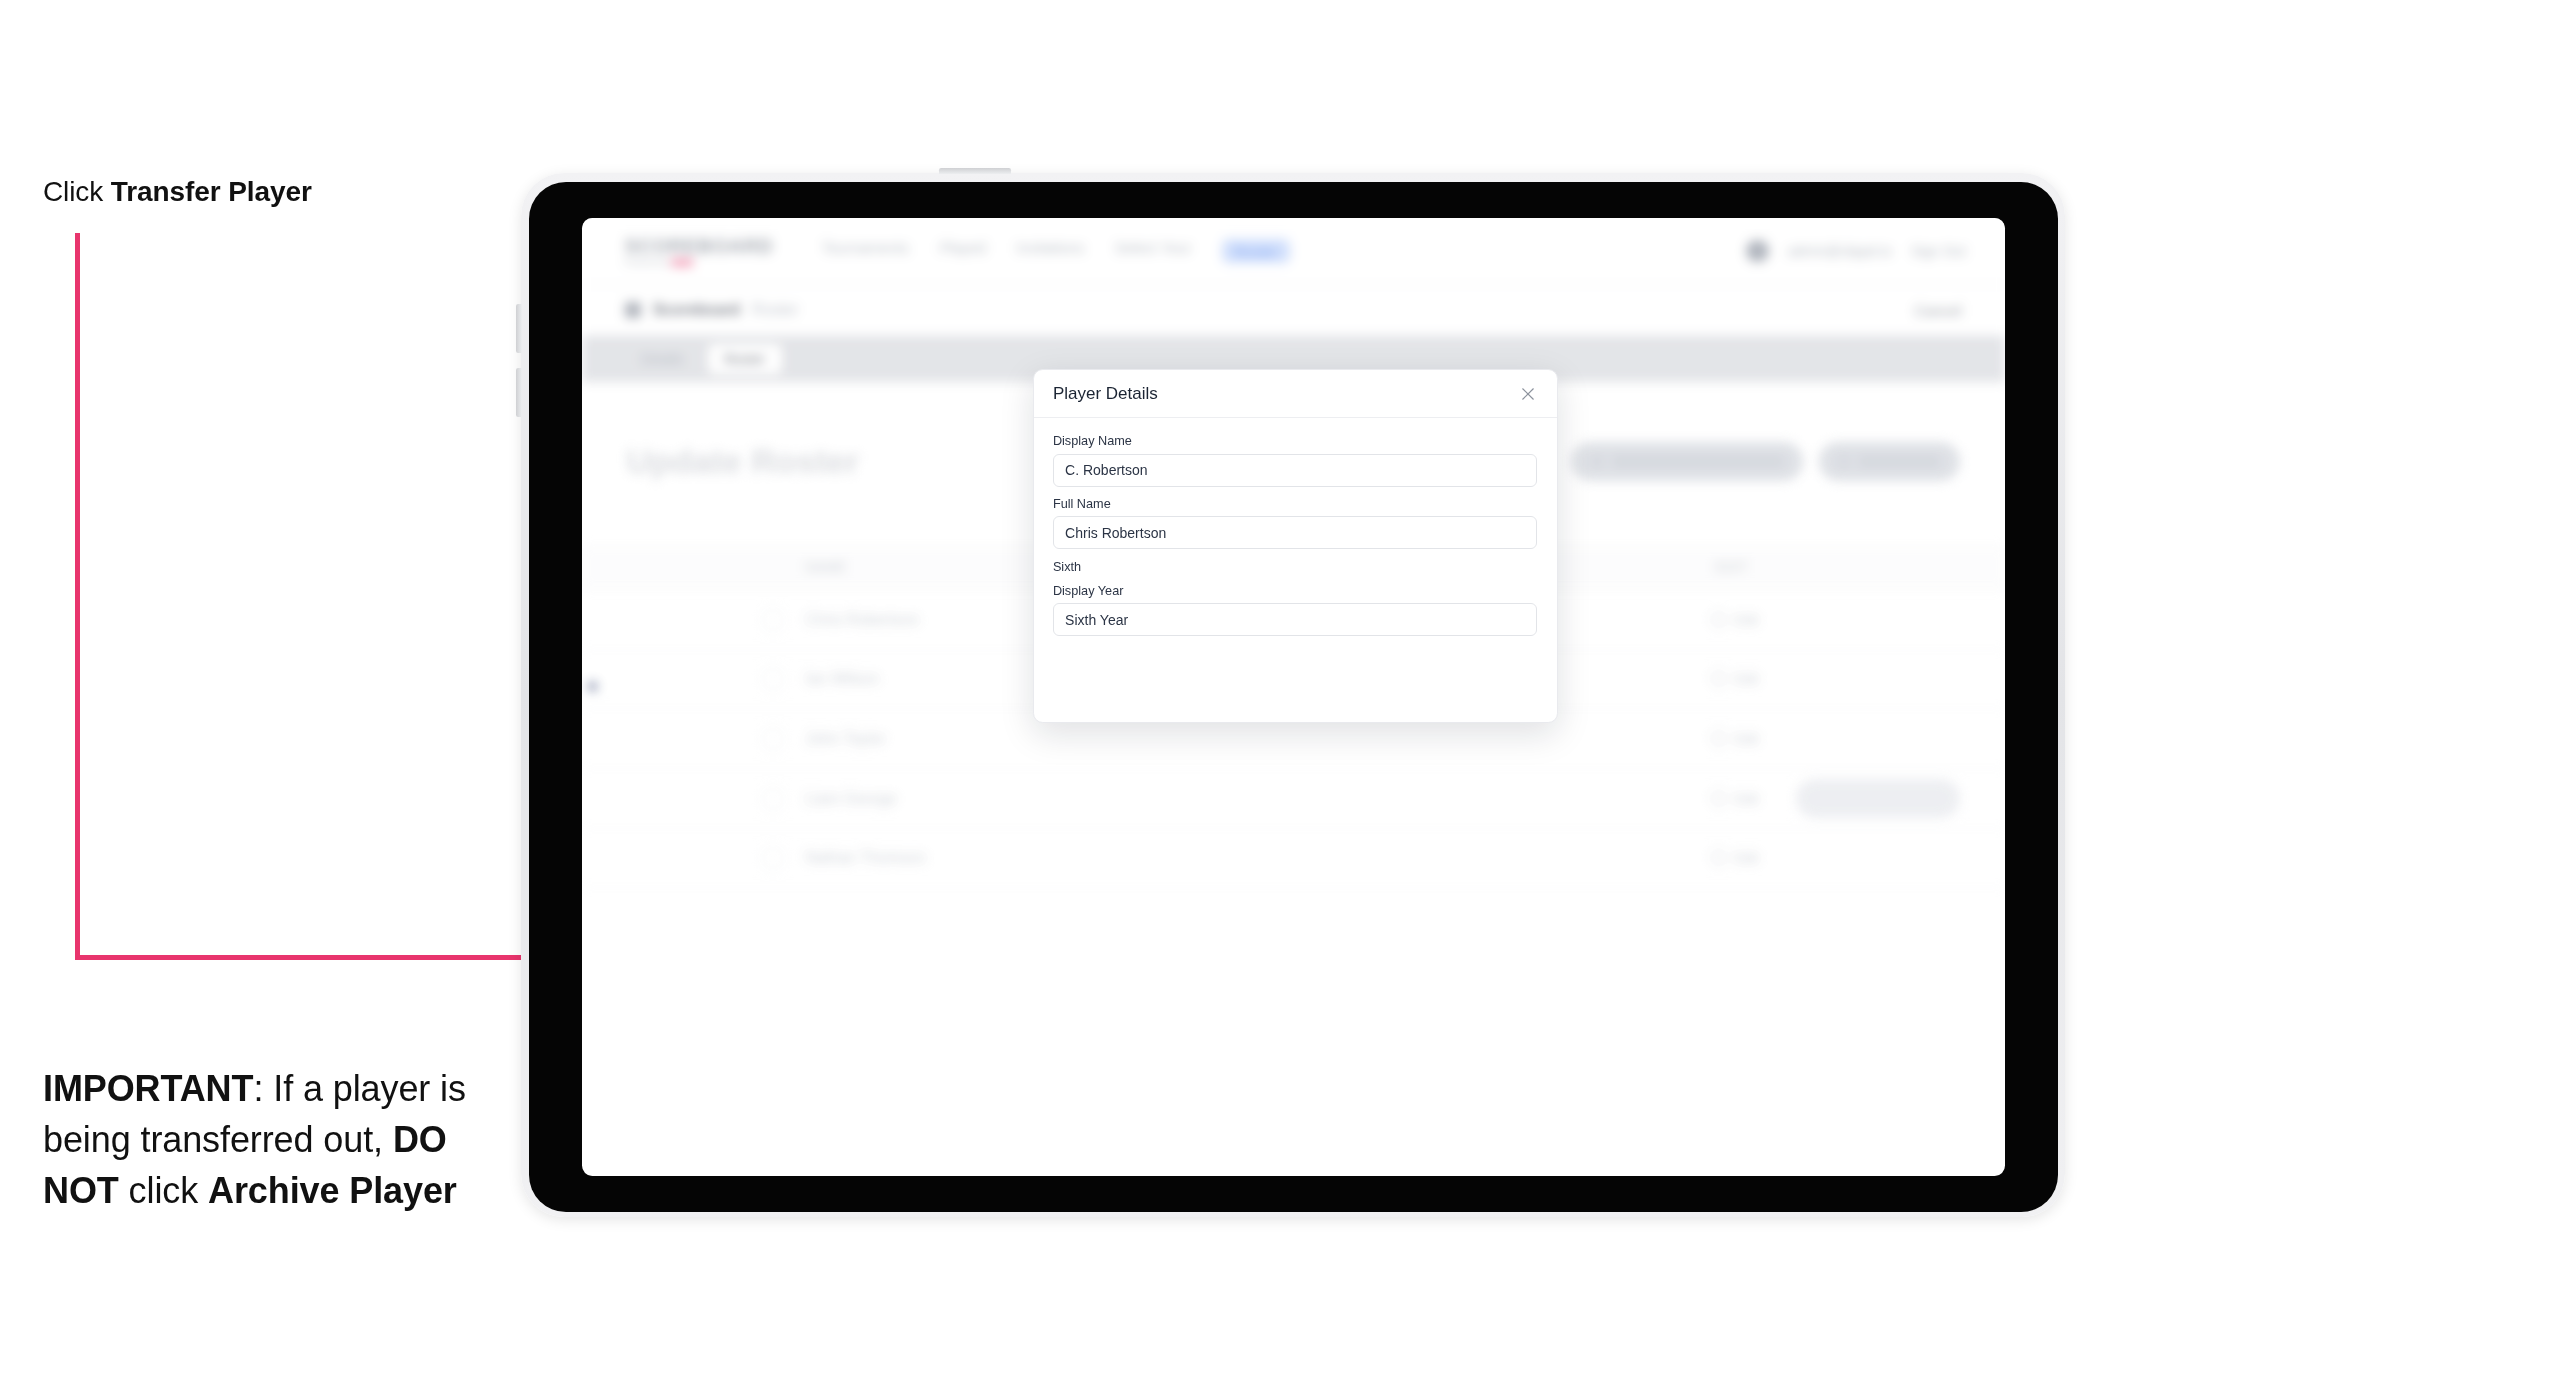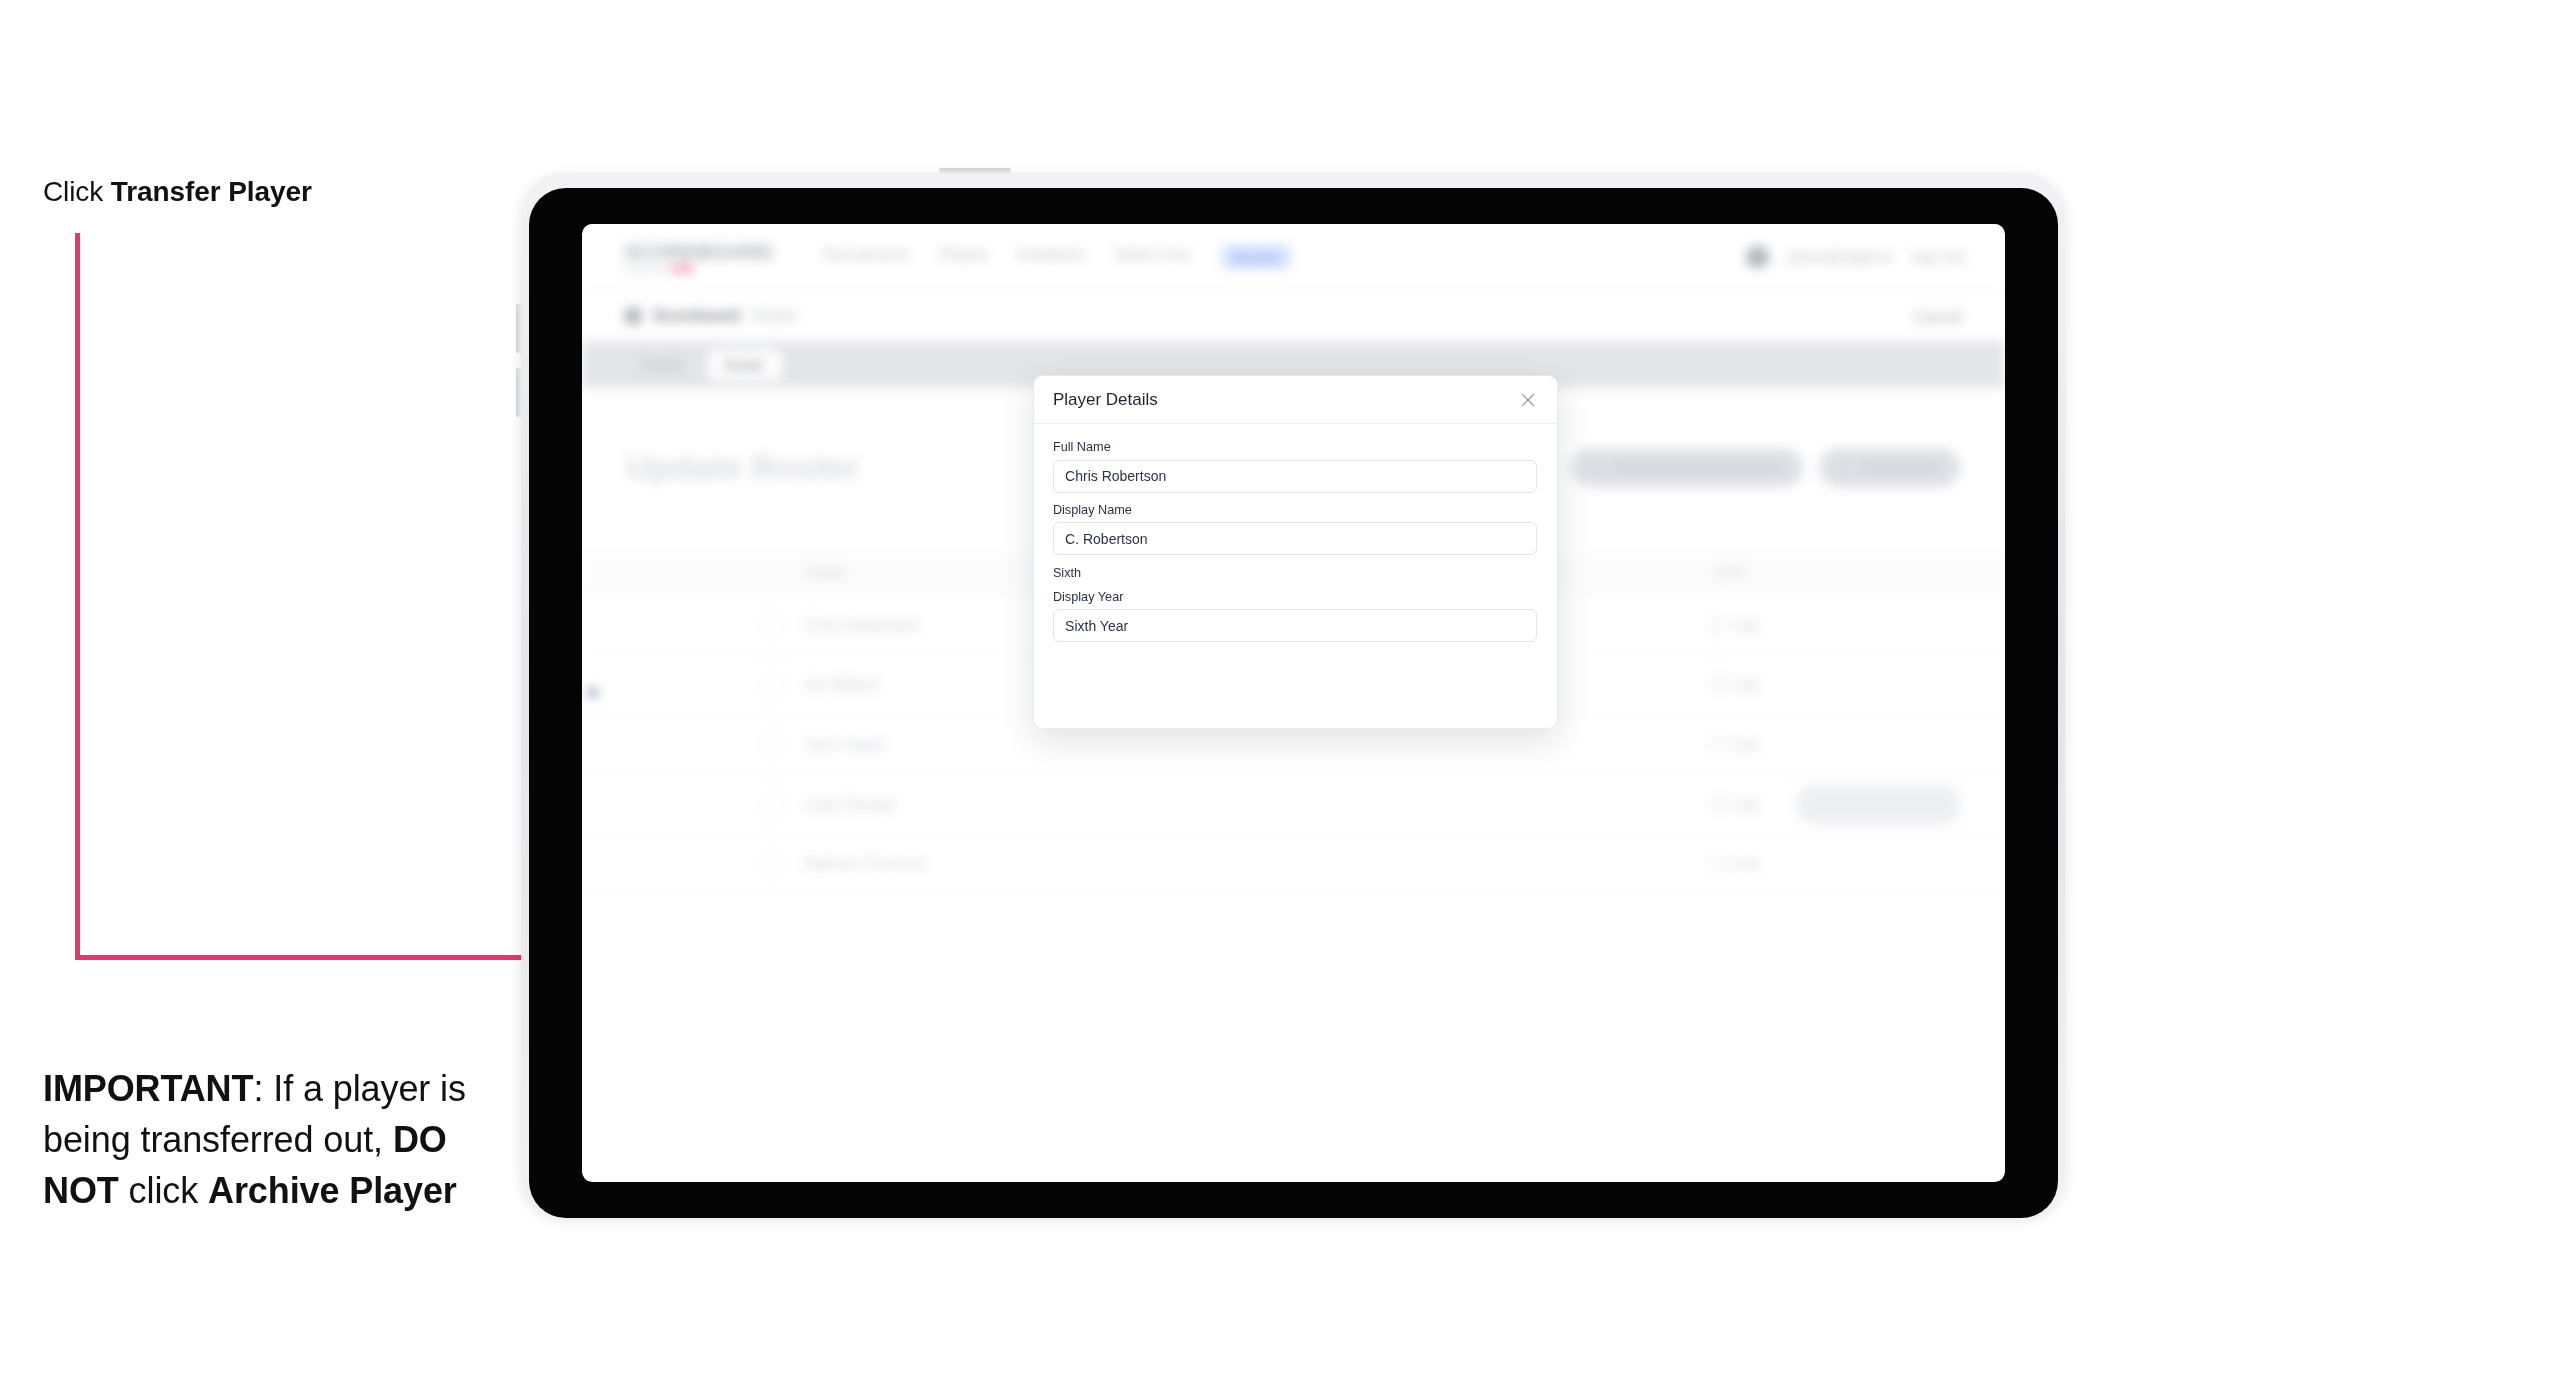--- a/index.html
+++ b/index.html
@@ -54,21 +54,21 @@
     position: absolute;
     left: 521px; top: 173px;
     width: 1544px; height: 1044px;
     background: linear-gradient(180deg,#f2f2f4 0%, #e3e4e7 50%, #f1f1f3 100%);
     border-radius: 43px;
     box-shadow: 0 3px 13.4px rgba(0,0,0,0.10);
     padding: 7.5px;
   }
   #tablet-inner {
     position: absolute;
-    left: 7.5px; top: 15px;
+    left: 7.5px; top: 9px;
     width: 1529px; height: 1030px;
     background: #050505;
     border-radius: 37px;
   }
   #screen {
     position: absolute;
     left: 53px; top: 36px;
     width: 1423px; height: 958px;
     background: #ffffff;
     border-radius: 10.4px;
@@ -397,27 +397,27 @@
               <svg width="14" height="14" viewBox="0 0 19 19">
                 <line x1="2" y1="2" x2="17" y2="17" stroke="#8b919c" stroke-width="1.6"></line>
                 <line x1="17" y1="2" x2="2" y2="17" stroke="#8b919c" stroke-width="1.6"></line>
               </svg>
             </span>
           </div>
 
           <div id="modal-body">
 
             <div class="fgroup">
+              <label class="flabel">Display Name</label>
+              <input class="finput" value="C. Robertson" style="">
+            </div>
+
+            <div class="fgroup">
               <label class="flabel">Full Name</label>
               <input class="finput" value="Chris Robertson" style="">
-            </div>
-
-            <div class="fgroup">
-              <label class="flabel">Display Name</label>
-              <input class="finput" value="C. Robertson" style="">
             </div>
 
             <div class="fgroup">
               <label class="flabel">Sixth</label>
             </div>
 
             <div class="fgroup">
               <label class="flabel">Display Year</label>
               <div class="fselect-wrap">
                 <input class="finput" readonly="" value="Sixth Year" style="">

